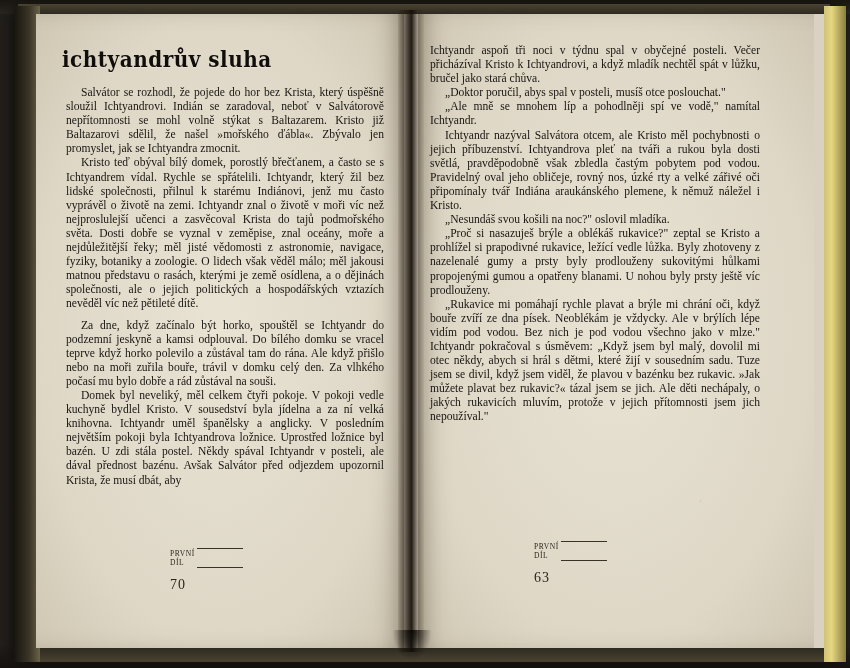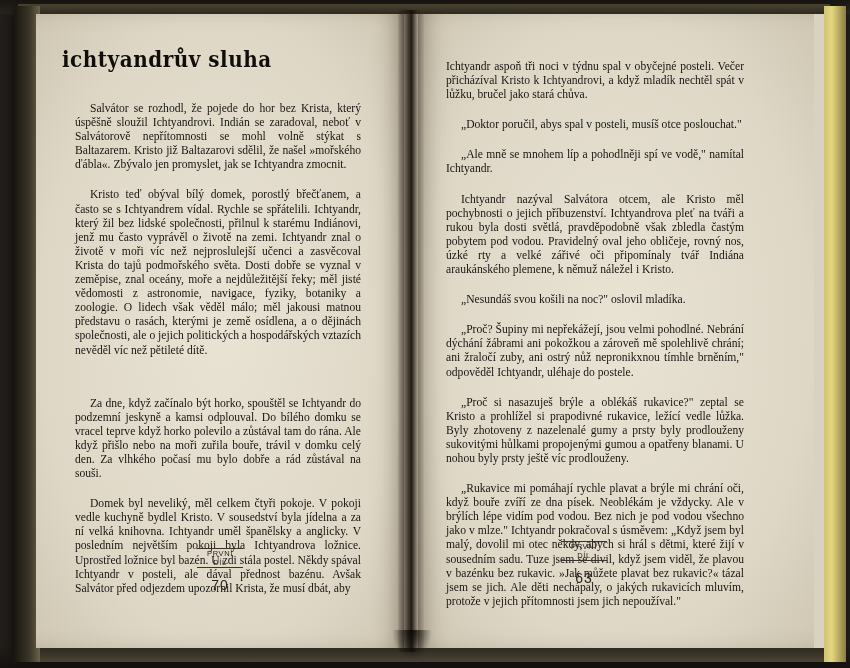--- a/index.html
+++ b/index.html
@@ -112,29 +112,29 @@
   .col {
     position: absolute;
     color: #181511;
     font-size: 11.6px;
     line-height: 14.1px;
     text-align: justify;
     text-justify: inter-word;
     hyphens: auto;
   }
   .col p {
-    margin: 16px;
+    margin: 0;
     text-indent: 15px;
   }
   .col p.noindent { text-indent: 0; }
   .col p + p { margin-top: 0; }
   .spacer { height: 7px; }
 
   #left-col {
-    left: 59px;
+    left: 66px;
     top: 86px;
     width: 318px;
   }
   #right-col {
     left: 430px;
     top: 44px;
     width: 330px;
   }
 
   
@@ -150,22 +150,22 @@
     color: #100d0a;
     text-align: left;
     text-shadow: 0 1px 0 rgba(255,255,255,0.25);
     transform: scaleY(1.12);
     transform-origin: left top;
   }
 
   
   .footer-mark {
     position: absolute;
-    font-family: Liberation Sans, sans-serif;
-    text-align: center;
+    font-family: Liberation Serif, serif;
+    text-align: left;
     color: #2a241c;
   }
   .footer-mark .rule-top,
   .footer-mark .rule-bottom {
     height: 1px;
     background: #3a3227;
     width: 46px;
     margin: 0 auto;
   }
   .footer-mark .line1,
@@ -224,21 +224,20 @@
     <p>Za dne, když začínalo být horko, spouštěl se Ichtyandr do podzemní jeskyně a kamsi odplouval. Do bílého domku se vracel teprve když horko polevilo a zůstával tam do rána. Ale když přišlo nebo na moři zuřila bouře, trávil v domku celý den. Za vlhkého počasí mu bylo dobře a rád zůstával na souši.</p>
     <p>Domek byl neveliký, měl celkem čtyři pokoje. V pokoji vedle kuchyně bydlel Kristo. V sousedství byla jídelna a za ní velká knihovna. Ichtyandr uměl španělsky a anglicky. V posledním největším pokoji byla Ichtyandrova ložnice. Uprostřed ložnice byl bazén. U zdi stála postel. Někdy spával Ichtyandr v posteli, ale dával přednost bazénu. Avšak Salvátor před odjezdem upozornil Krista, že musí dbát, aby</p>
   </div>
 
   <div class="col" id="right-col">
     <p class="noindent">Ichtyandr aspoň tři noci v týdnu spal v obyčejné posteli. Večer přicházíval Kristo k Ichtyandrovi, a když mladík nechtěl spát v lůžku, bručel jako stará chůva.</p>
     <p>„Doktor poručil, abys spal v posteli, musíš otce poslouchat."</p>
     <p>„Ale mně se mnohem líp a pohodlněji spí ve vodě," namítal Ichtyandr.</p>
     <p>Ichtyandr nazýval Salvátora otcem, ale Kristo měl pochybnosti o jejich příbuzenství. Ichtyandrova pleť na tváři a rukou byla dosti světlá, pravděpodobně však zbledla častým pobytem pod vodou. Pravidelný oval jeho obličeje, rovný nos, úzké rty a velké zářivé oči připomínaly tvář Indiána araukánského plemene, k němuž náležel i Kristo.</p>
     <p>„Nesundáš svou košili na noc?" oslovil mladíka.</p>
-    <p>„Proč? Šupiny mi nepřekážejí, jsou velmi pohodlné. Nebrání dýchání žábrami ani pokožkou a zároveň mě spolehlivě chrání; ani žraločí zuby, ani ostrý nůž nepronikxnou tímhle brněním," odpověděl Ichtyandr, uléhaje do postele.</p>
     <p>„Proč si nasazuješ brýle a oblékáš rukavice?" zeptal se Kristo a prohlížel si prapodivné rukavice, ležící vedle lůžka. Byly zhotoveny z nazelenalé gumy a prsty byly prodlouženy sukovitými hůlkami propojenými gumou a opatřeny blanami. U nohou byly prsty ještě víc prodlouženy.</p>
     <p>„Rukavice mi pomáhají rychle plavat a brýle mi chrání oči, když bouře zvíří ze dna písek. Neoblékám je vždycky. Ale v brýlích lépe vidím pod vodou. Bez nich je pod vodou všechno jako v mlze." Ichtyandr pokračoval s úsměvem: „Když jsem byl malý, dovolil mi otec někdy, abych si hrál s dětmi, které žijí v sousedním sadu. Tuze jsem se divil, když jsem viděl, že plavou v bazénku bez rukavic. »Jak můžete plavat bez rukavic?« tázal jsem se jich. Ale děti nechápaly, o jakých rukavicích mluvím, protože v jejich přítomnosti jsem jich nepoužíval."</p>
     <p></p>
   </div>
 
   <div class="footer-mark" id="footer-left">
     <div class="rule-top"></div>
     <div class="line1">PRVNÍ</div>
     <div class="line2">DÍL</div>
     <div class="rule-bottom"></div>

